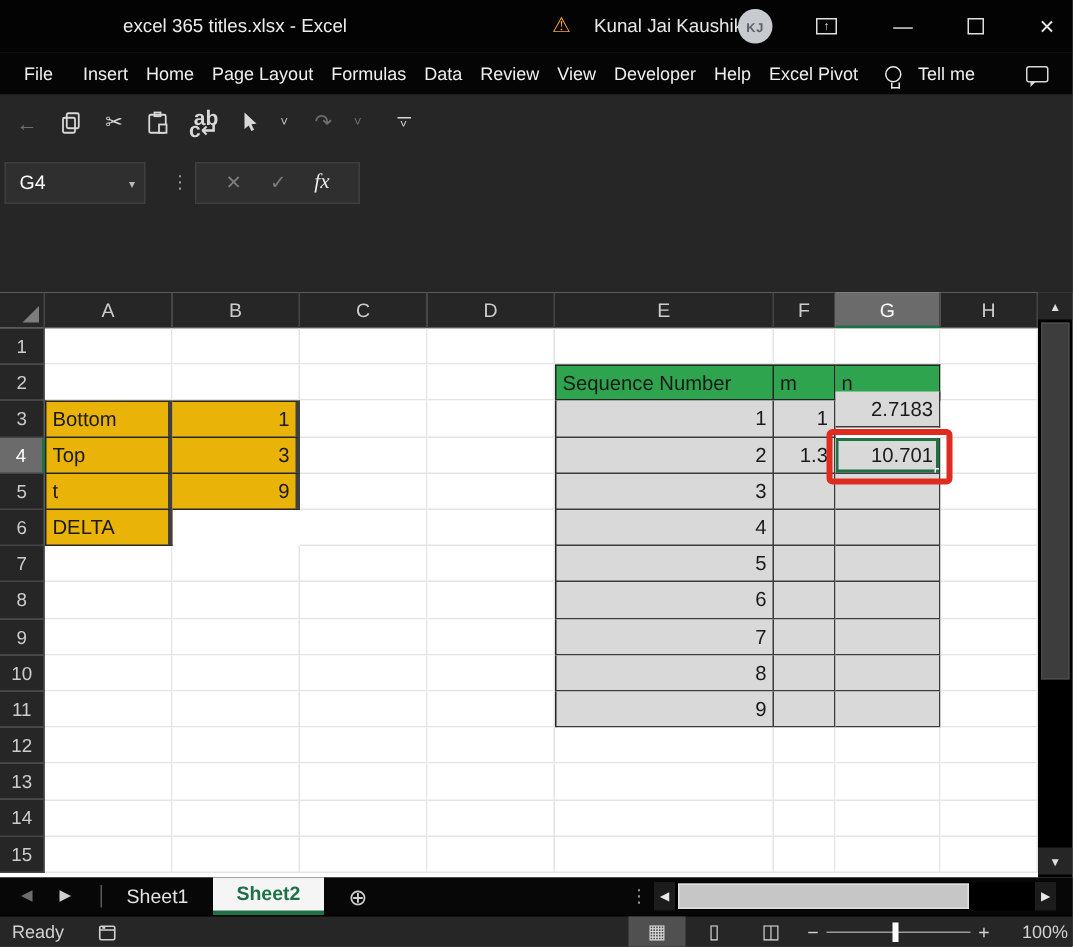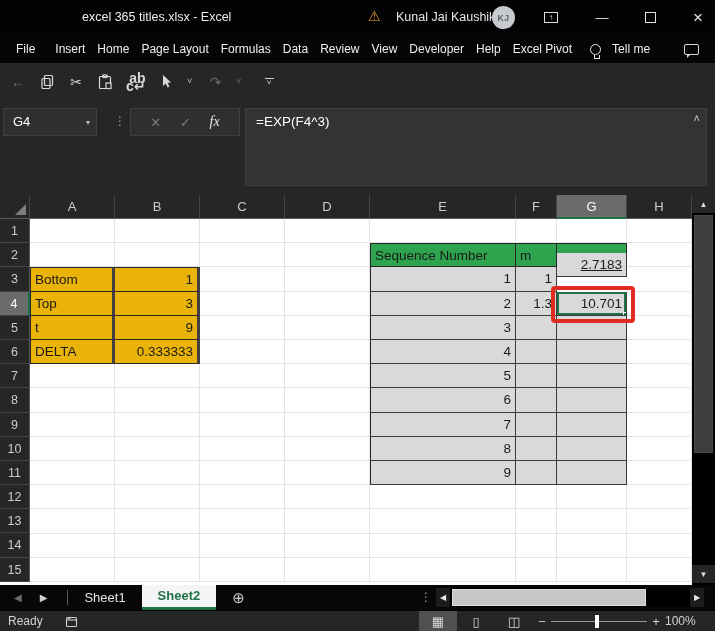--- a/index.html
+++ b/index.html
@@ -131,21 +131,21 @@
   .sb-ic svg { stroke:#cfcfcf; fill:none; stroke-width:1.1; }
   .sb-acc { margin-left:18px; display:flex; align-items:center; gap:5px; }
   .sb-right { margin-left:auto; display:flex; align-items:center; height:21px; }
   .view-ic { width:38px; height:21px; display:flex; align-items:center; justify-content:center;
     font-size:13px; color:#d8d8d8; }
   .view-ic.on { background:#505050; }
   .zoom-minus,.zoom-plus { width:18px; text-align:center; font-size:13px; }
   .zoom-slider { position:relative; width:96px; height:21px; }
   .zoom-slider .track { position:absolute; left:0; right:0; top:10px; height:1.5px; background:#9a9a9a; }
   .zoom-slider .handle { position:absolute; left:44px; top:4px; width:4px; height:13px; background:#fff; }
-  .zoom-label { width:50px; padding-right:3px; }
+  .zoom-label { width:50px; text-align:right; padding-right:3px; }
 </style>
 </head>
 <body>
 
 <div class="app">
 
   <div class="titlebar">
     <span class="tb-title">excel 365 titles.xlsx  -  Excel</span>
     <span class="tb-warn">⚠</span>
     <span class="tb-user">Kunal Jai Kaushik</span>
@@ -217,24 +217,20 @@
   <div class="formularow">
     <div class="namebox">
       <span>G4</span>
       <span class="dd" style="line-height:28px;">▾</span>
     </div>
     <span class="fdots">⋮</span>
     <div class="fxpanel">
       <span class="fx-x">✕</span>
       <span class="fx-ok">✓</span>
       <span class="fx-fx">fx</span>
-    </div>
-    <div class="formulabox">
-      <span>=EXP(F4^3)</span>
-      <span class="fcollapse">˄</span>
     </div>
   </div>
 
   <div class="sheet">
     <div class="corner"></div>
     <div id="colheads">
         <div class="ch" style="width: 85px;">A</div>
         <div class="ch" style="width: 85px;">B</div>
         <div class="ch" style="width: 85px;">C</div>
         <div class="ch" style="width: 85px;">D</div>
@@ -276,40 +272,39 @@
         <div class="cell bg-green al-l bt bl" style="left: 340px; top: 24.2px; width: 146px; height: 24.2px;">Sequence Number</div>
         <div class="cell bg-green al-l bt" style="left: 486px; top: 24.2px; width: 41px; height: 24.2px;">m</div>
         <div class="cell bg-green al-l bt" style="left: 527px; top: 24.2px; width: 70px; height: 24.2px;">n</div>
         <div class="cell" style="left: 597px; top: 24.2px; width: 65px; height: 24.2px;"></div>
         <div class="cell bg-orange al-l bt bl" style="left: 0px; top: 48.4px; width: 85px; height: 24.2px;">Bottom</div>
         <div class="cell bg-orange al-r bt" style="left: 85px; top: 48.4px; width: 85px; height: 24.2px;">1</div>
         <div class="cell" style="left: 170px; top: 48.4px; width: 85px; height: 24.2px;"></div>
         <div class="cell" style="left: 255px; top: 48.4px; width: 85px; height: 24.2px;"></div>
         <div class="cell bg-gray al-r bl" style="left: 340px; top: 48.4px; width: 146px; height: 24.2px;">1</div>
         <div class="cell bg-gray al-r" style="left: 486px; top: 48.4px; width: 41px; height: 24.2px;">1</div>
-        <div class="cell bg-gray al-r" style="left: 527px; top: 34px; width: 70px; height: 24.2px; text-decoration: underline;">2.7183</div>
+        <div class="cell bg-gray al-r" style="left: 527px; top: 42px; width: 70px; height: 24.2px;">2.7183</div>
         <div class="cell" style="left: 597px; top: 48.4px; width: 65px; height: 24.2px;"></div>
         <div class="cell bg-orange al-l bl" style="left: 0px; top: 72.6px; width: 85px; height: 24.2px;">Top</div>
         <div class="cell bg-orange al-r" style="left: 85px; top: 72.6px; width: 85px; height: 24.2px;">3</div>
         <div class="cell" style="left: 170px; top: 72.6px; width: 85px; height: 24.2px;"></div>
         <div class="cell" style="left: 255px; top: 72.6px; width: 85px; height: 24.2px;"></div>
         <div class="cell bg-gray al-r bl" style="left: 340px; top: 72.6px; width: 146px; height: 24.2px;">2</div>
         <div class="cell bg-gray al-r" style="left: 486px; top: 72.6px; width: 41px; height: 24.2px;">1.3</div>
         <div class="cell bg-gray al-r selcell" style="left: 527px; top: 72.6px; width: 70px; height: 24.2px;">10.701<span class="fillhandle"></span></div>
         <div class="cell" style="left: 597px; top: 72.6px; width: 65px; height: 24.2px;"></div>
         <div class="cell bg-orange al-l bl" style="left: 0px; top: 96.8px; width: 85px; height: 24.2px;">t</div>
         <div class="cell bg-orange al-r" style="left: 85px; top: 96.8px; width: 85px; height: 24.2px;">9</div>
         <div class="cell" style="left: 170px; top: 96.8px; width: 85px; height: 24.2px;"></div>
         <div class="cell" style="left: 255px; top: 96.8px; width: 85px; height: 24.2px;"></div>
         <div class="cell bg-gray al-r bl" style="left: 340px; top: 96.8px; width: 146px; height: 24.2px;">3</div>
         <div class="cell bg-gray al-r" style="left: 486px; top: 96.8px; width: 41px; height: 24.2px;"></div>
         <div class="cell bg-gray al-r" style="left: 527px; top: 96.8px; width: 70px; height: 24.2px;"></div>
         <div class="cell" style="left: 597px; top: 96.8px; width: 65px; height: 24.2px;"></div>
         <div class="cell bg-orange al-l bl" style="left: 0px; top: 121px; width: 85px; height: 24.2px;">DELTA</div>
-        <div class="cell bg-orange al-r" style="left: 85px; top: 121px; width: 85px; height: 24.2px;">0.333333</div>
         <div class="cell" style="left: 170px; top: 121px; width: 85px; height: 24.2px;"></div>
         <div class="cell" style="left: 255px; top: 121px; width: 85px; height: 24.2px;"></div>
         <div class="cell bg-gray al-r bl" style="left: 340px; top: 121px; width: 146px; height: 24.2px;">4</div>
         <div class="cell bg-gray al-r" style="left: 486px; top: 121px; width: 41px; height: 24.2px;"></div>
         <div class="cell bg-gray al-r" style="left: 527px; top: 121px; width: 70px; height: 24.2px;"></div>
         <div class="cell" style="left: 597px; top: 121px; width: 65px; height: 24.2px;"></div>
         <div class="cell" style="left: 0px; top: 145.2px; width: 85px; height: 24.2px;"></div>
         <div class="cell" style="left: 85px; top: 145.2px; width: 85px; height: 24.2px;"></div>
         <div class="cell" style="left: 170px; top: 145.2px; width: 85px; height: 24.2px;"></div>
         <div class="cell" style="left: 255px; top: 145.2px; width: 85px; height: 24.2px;"></div>

